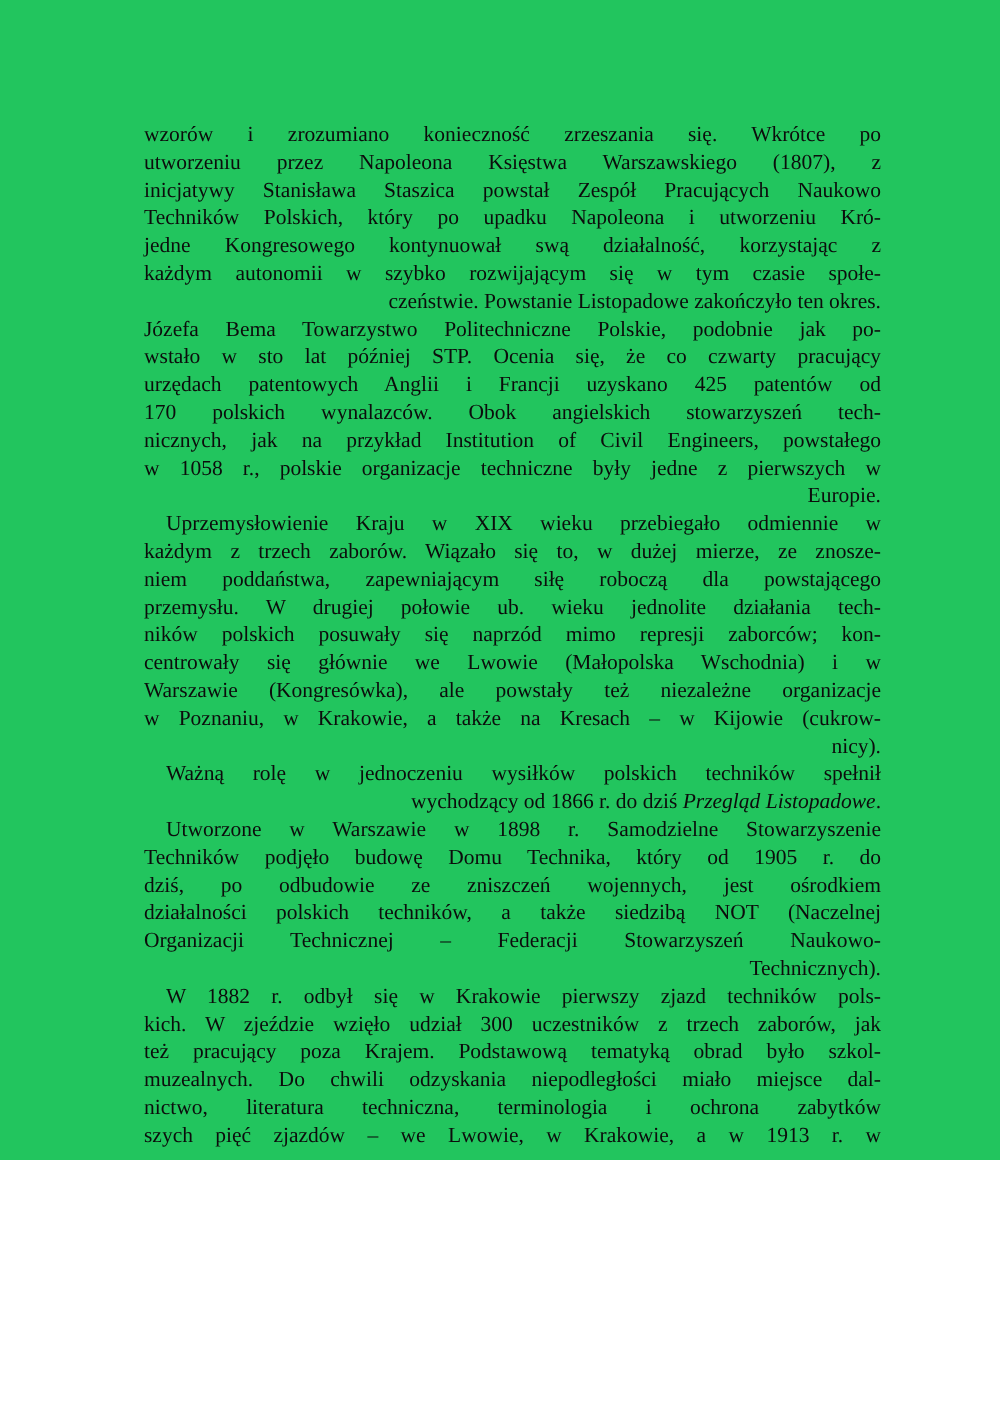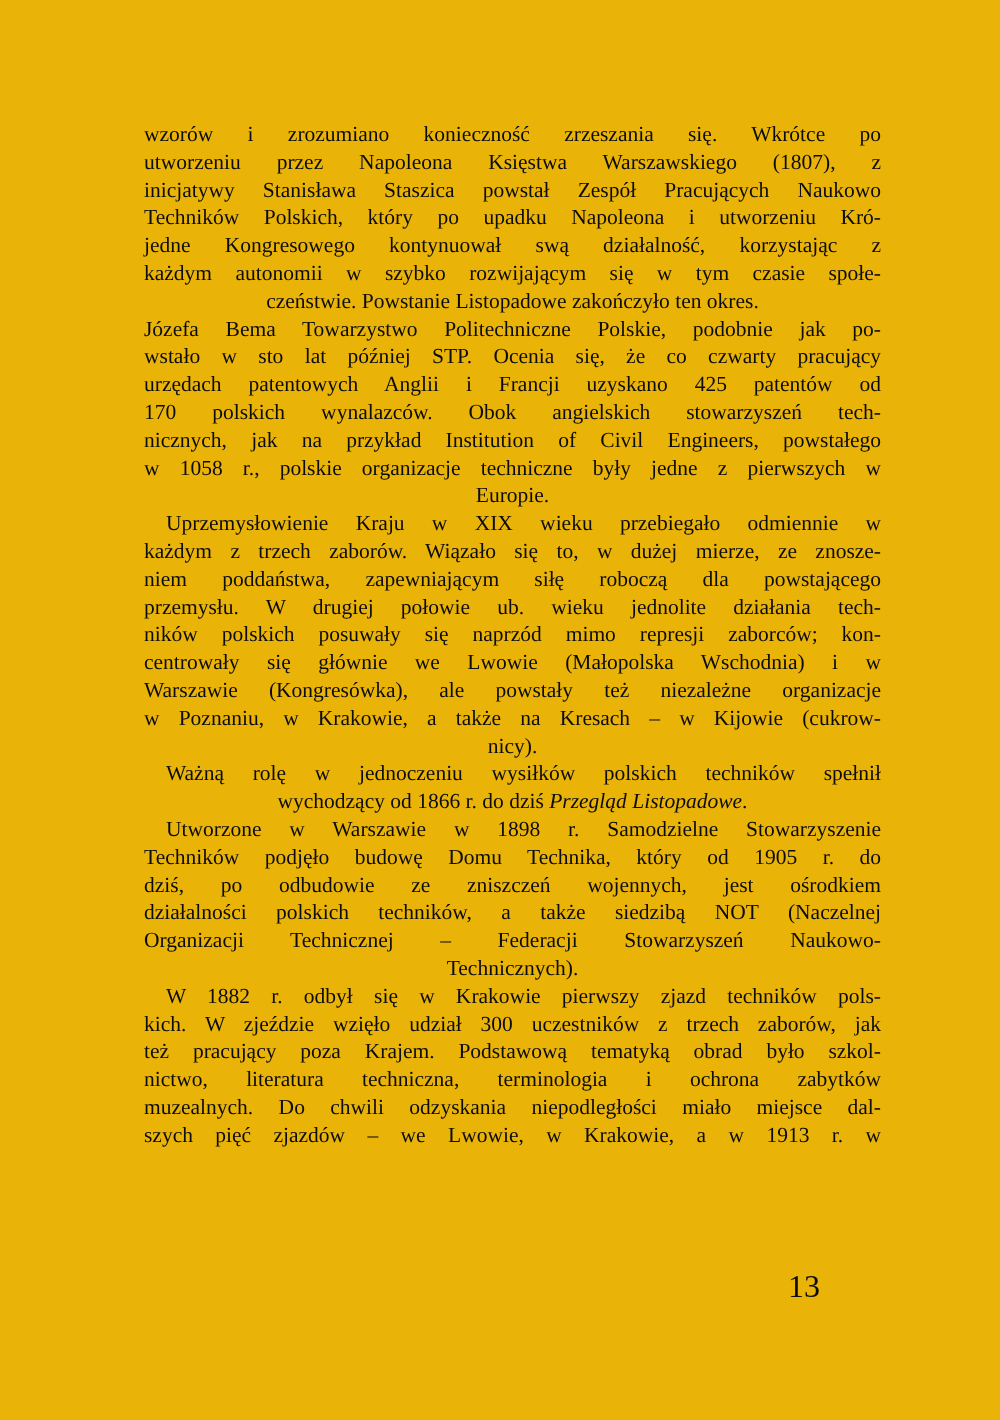--- a/index.html
+++ b/index.html
@@ -3,38 +3,38 @@
 <meta charset="utf-8">
 <style>
   html, body {
     margin: 0;
     padding: 0;
     background: #ffffff;
   }
   .page {
     position: relative;
     width: 1000px;
-    height: 1420px;
-    background: #eab308;
+    height: 1160px;
+    background: #22c55e;
     color: #0c0c0c;
     font-family: "Liberation Serif", serif;
     overflow: hidden;
   }
   .text-block {
     position: absolute;
     left: 144px;
     top: 121px;
     width: 737px;
     font-size: 21.5px;
     line-height: 27.8px;
     font-weight: normal;
     text-rendering: geometricPrecision;
   }
   .line {
-    text-align: center;
+    text-align: right;
     height: 27.8px;
     overflow: visible;
     white-space: normal;
   }
   .line.just {
     text-align: justify;
     text-align-last: justify;
   }
   .line.indent {
     padding-left: 22px;
@@ -84,18 +84,18 @@
       <div class="line"><span>wychodzący od 1866 r. do dziś </span><span class="it">Przegląd Listopadowe</span><span>.</span></div>
       <div class="line just indent"><span>Utworzone w Warszawie w 1898 r. Samodzielne Stowarzyszenie</span></div>
       <div class="line just"><span>Techników podjęło budowę Domu Technika, który od 1905 r. do</span></div>
       <div class="line just"><span>dziś, po odbudowie ze zniszczeń wojennych, jest ośrodkiem</span></div>
       <div class="line just"><span>działalności polskich techników, a także siedzibą NOT (Naczelnej</span></div>
       <div class="line just"><span>Organizacji Technicznej – Federacji Stowarzyszeń Naukowo-</span></div>
       <div class="line"><span>Technicznych).</span></div>
       <div class="line just indent"><span>W 1882 r. odbył się w Krakowie pierwszy zjazd techników pols-</span></div>
       <div class="line just"><span>kich. W zjeździe wzięło udział 300 uczestników z trzech zaborów, jak</span></div>
       <div class="line just"><span>też pracujący poza Krajem. Podstawową tematyką obrad było szkol-</span></div>
+      <div class="line just"><span>muzealnych. Do chwili odzyskania niepodległości miało miejsce dal-</span></div>
       <div class="line just"><span>nictwo, literatura techniczna, terminologia i ochrona zabytków</span></div>
-      <div class="line just"><span>muzealnych. Do chwili odzyskania niepodległości miało miejsce dal-</span></div>
       <div class="line just"><span>szych pięć zjazdów – we Lwowie, w Krakowie, a w 1913 r. w</span></div>
     </main>
   <div class="page-number">13</div>
 </div>
 
 </body></html>

